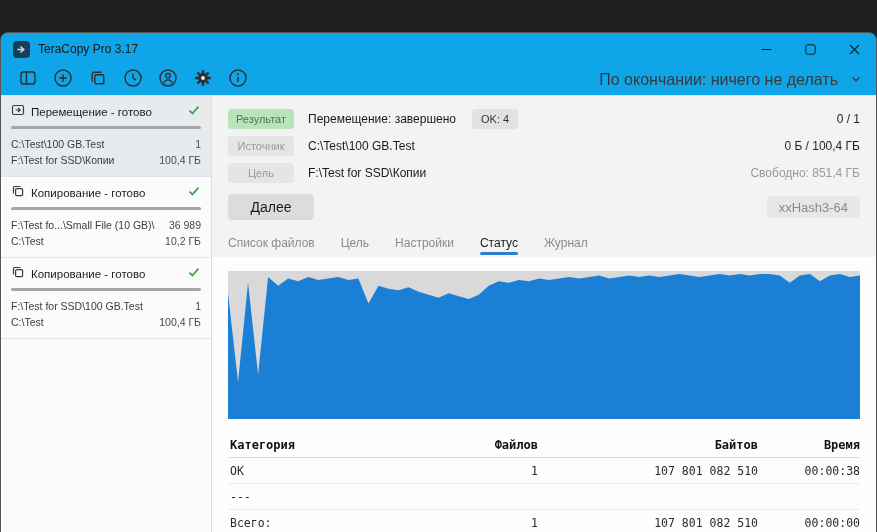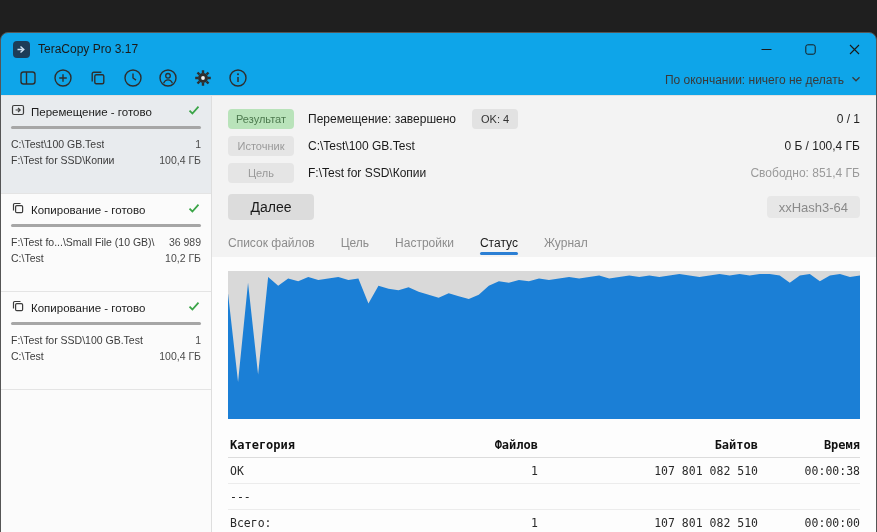--- a/index.html
+++ b/index.html
@@ -12,26 +12,26 @@
   }
   
   .titlebar { height: 32px; display: flex; align-items: center; padding-left: 12px; flex: none; }
   .app-icon { width: 17px; height: 17px; border-radius: 4px; background: #1d3d57; display: flex; align-items: center; justify-content: center; margin-right: 8px; }
   .win-title { font-size: 12px; color: #1a1a1a; }
   .win-controls { margin-left: auto; display: flex; height: 32px; }
   .win-btn { width: 44px; height: 32px; display: flex; align-items: center; justify-content: center; cursor: default; }
   
   .toolbar { height: 30px; display: flex; align-items: center; padding: 0 14px 0 12px; flex: none; }
   .tb-btn { width: 30px; height: 26px; display: flex; align-items: center; justify-content: center; margin-right: 5px; border-radius: 4px; }
-  .finish-dd { margin-left: auto; display: flex; align-items: center; gap: 6px; font-size: 12px; color: #3a3a3a; }
+  .finish-dd { margin-left: auto; display: flex; align-items: center; gap: 12px; font-size: 16px; color: #3a3a3a; }
   .tb-divider { height: 1px; background: #e1e1e1; flex: none; }
   
   .content { flex: 1; display: flex; min-height: 0; }
   .sidebar { width: 211px; flex: none; background: #fbfbfb; border-right: 1px solid #dedede; overflow: hidden; }
-  .task-card { padding: 7px 10px 25px 10px; border-bottom: 1px solid #e4e4e4; background: #fbfbfb; }
+  .task-card { padding: 7px 10px 8px 10px; border-bottom: 1px solid #e4e4e4; background: #fbfbfb; }
   .task-card.selected { background: #e8ebee; }
   .task-head { display: flex; align-items: center; gap: 6px; height: 18px; margin-bottom: 5px; }
   .task-title { font-size: 11.5px; color: #1c1c1c; flex: 1; white-space: nowrap; overflow: hidden; }
   .task-progress { height: 3px; background: #a6a6a6; border-radius: 2px; margin-bottom: 7px; }
   .task-row { display: flex; justify-content: space-between; font-size: 10.5px; color: #3c3c3c; line-height: 16px; white-space: nowrap; }
   .task-path { overflow: hidden; text-overflow: ellipsis; margin-right: 6px; }
   .task-val { color: #4a4a4a; flex: none; }
   
   .main { flex: 1; display: flex; flex-direction: column; min-width: 0; background: #f3f3f3; }
   .info { padding: 9px 16px 0 16px; flex: none; }

